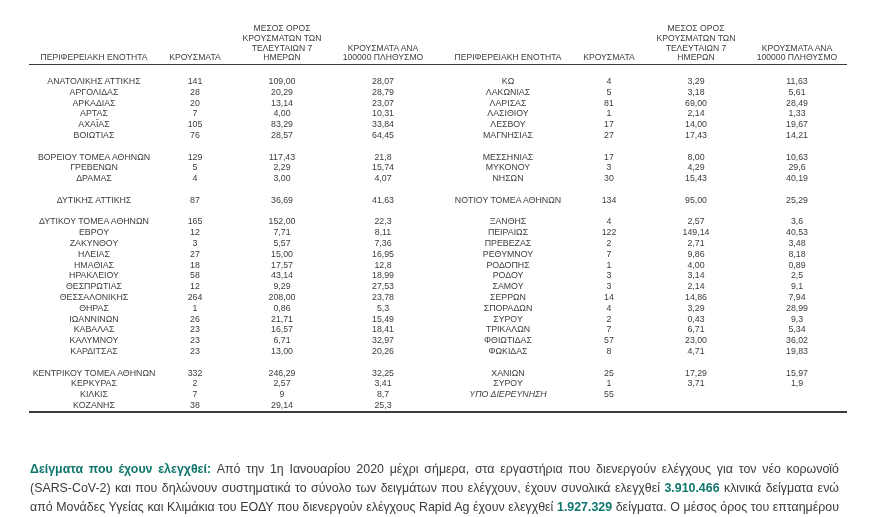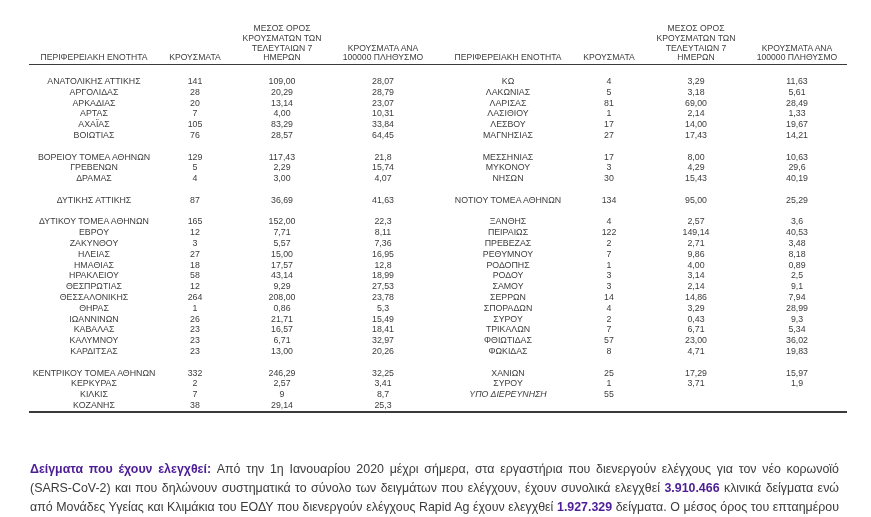--- a/index.html
+++ b/index.html
@@ -22,21 +22,21 @@
   .report-table td{
     font-size:8.8px;line-height:10.8px;height:10.8px;color:#3c3c3c;
     text-align:center;padding:0;white-space:nowrap;overflow:hidden;
   }
   tr.blank td{height:10.8px;border:none;}
   td.italic{font-style:italic;margin-top:26px;}
   .para{
     position:absolute;left:30px;top:448px;width:809px;
     font-size:12.4px;line-height:18.6px;text-align:justify;color:#3b3b3b;
   }
-  .para b{color:#4c1d95;}
+  .para b{color:#0f766e;}
 </style>
 </head>
 <body>
 
 <table class="report-table">
   <colgroup>
     <col style="width:130px">
       <col style="width:72px">
       <col style="width:102px">
       <col style="width:100px">

